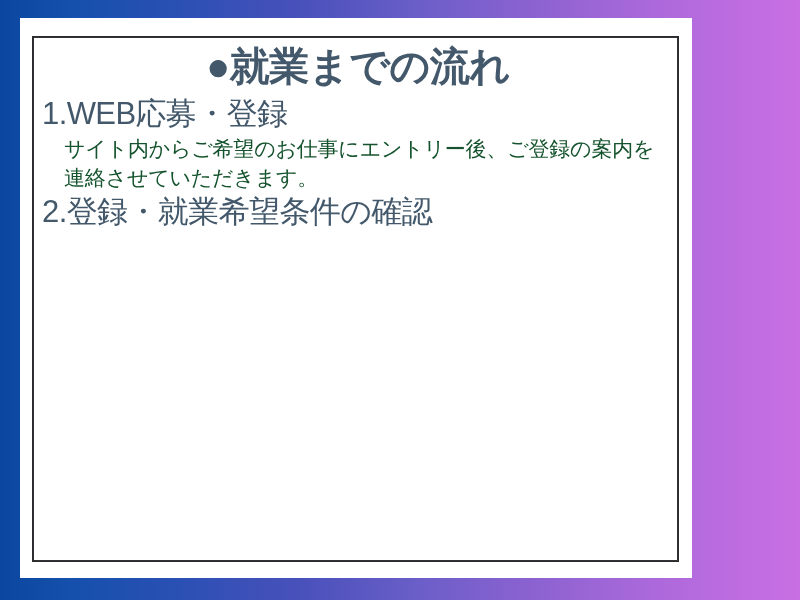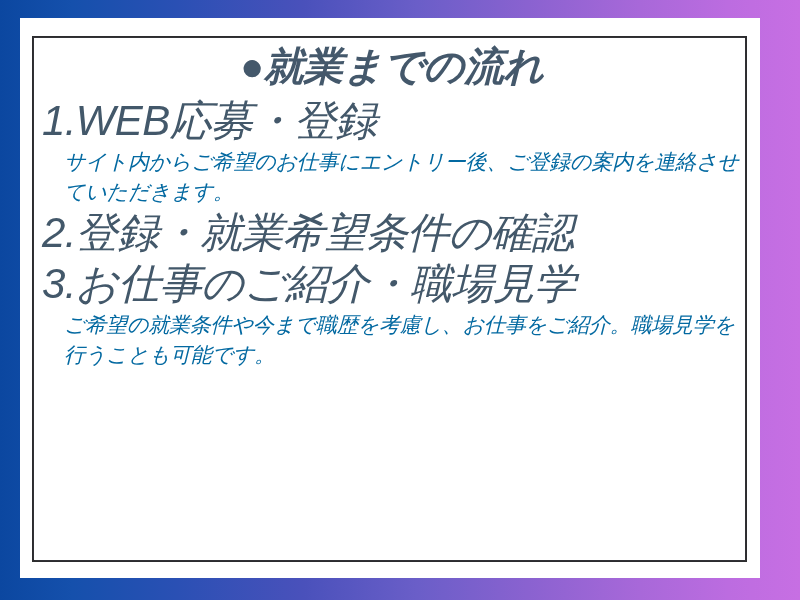--- a/index.html
+++ b/index.html
@@ -30,25 +30,24 @@
         #a868d9 80%,
         #bc6ce0 91%,
         #c76fe3 100%);
   }
 
   
   #card {
     position: absolute;
     left: 20px;
     top: 18px;
-    width: 740px;
+    width: 672px;
     height: 560px;
     background: #ffffff;
     box-sizing: border-box;
-    font-style: italic;
   }
 
   
   #frame {
     position: absolute;
     left: 12px;
     top: 18px;
     right: 13px;
     bottom: 16px;
     border: 2px solid #2c2c2e;
@@ -94,34 +93,34 @@
 
   .step {
     margin: 0;
     padding: 0;
   }
   .step + .step {
   }
 
   .step-heading {
     margin: 0;
-    font-size: 42px;
+    font-size: 31px;
     line-height: 1.22;
     font-weight: 400;
     color: #43586a;
     letter-spacing: -0.6px;
     white-space: nowrap;
   }
 
   .step-body {
     margin: 1px 0 0 0;
     padding-left: 22px;
     font-size: 21px;
     line-height: 1.42;
-    color: #0369a1;
+    color: #14532d;
     letter-spacing: -0.2px;
   }
 </style>
 </head>
 <body>
 
 <div id="poster">
 
   <div id="card">
 
@@ -133,21 +132,17 @@
 
       <div class="step">
         <div class="step-heading">1.WEB応募・登録</div>
         <div class="step-body">サイト内からご希望のお仕事にエントリー後、ご登録の案内を連絡させていただきます。</div>
       </div>
 
       <div class="step">
         <div class="step-heading">2.登録・就業希望条件の確認</div>
       </div>
 
-      <div class="step">
-        <div class="step-heading">3.お仕事のご紹介・職場見学</div>
-        <div class="step-body">ご希望の就業条件や今まで職歴を考慮し、お仕事をご紹介。職場見学を行うことも可能です。</div>
-      </div>
 
 
     </div>
   </div>
 </div>
 
 </body></html>

